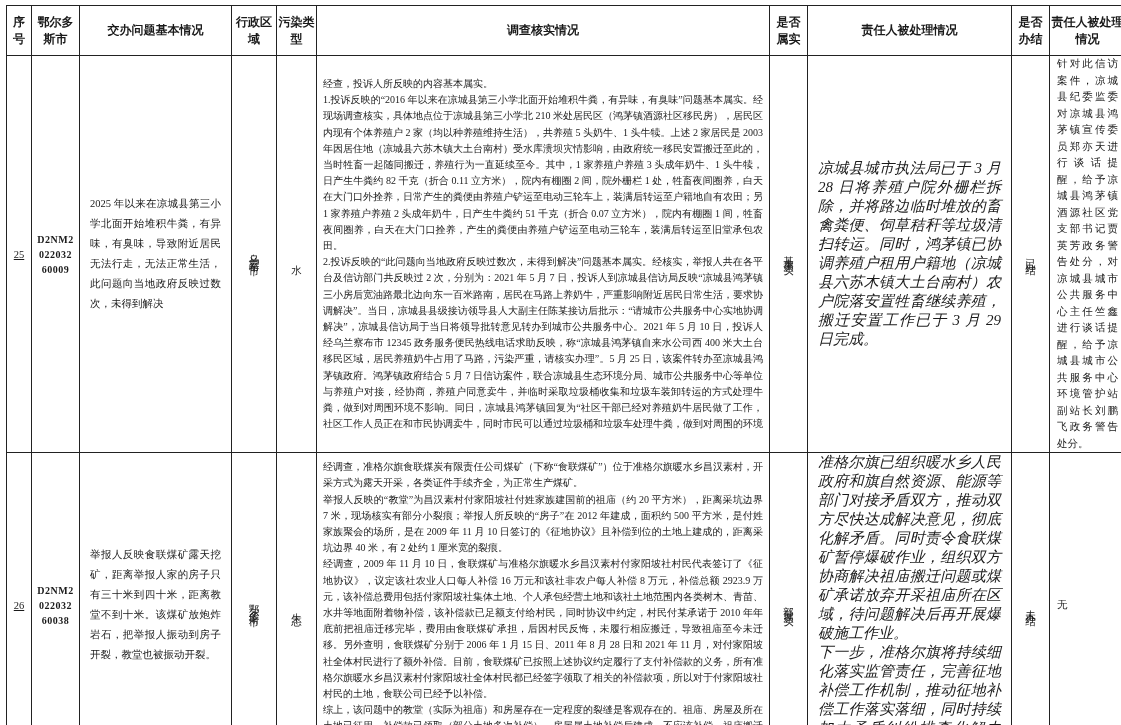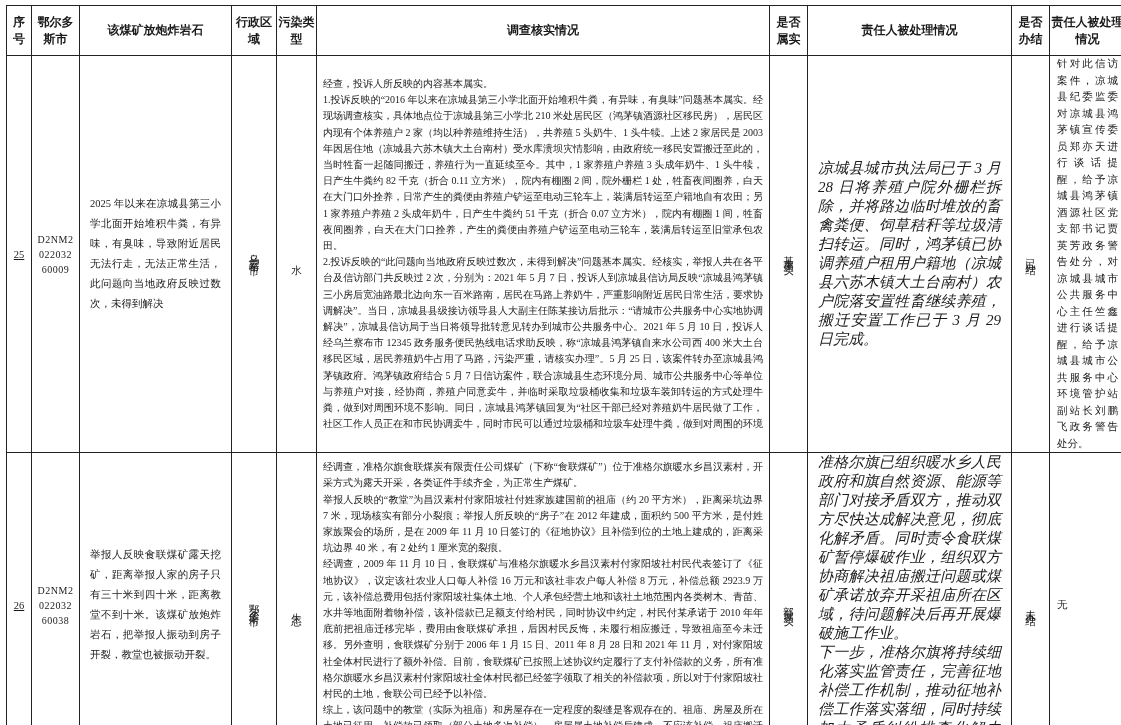--- a/index.html
+++ b/index.html
@@ -3,21 +3,21 @@
 <meta charset="utf-8">
 <style>
   html,body{margin:0;padding:0;background:#ffffff;}
   body{width:1121px;height:725px;overflow:hidden;font-family:"Liberation Serif","DejaVu Serif",serif;color:#1a1a1a;}
   .page{padding:5px 6px;}
   table{border-collapse:collapse;table-layout:fixed;width:1109px;background:#fff;}
   td,th{border:1px solid #222;vertical-align:middle;overflow:hidden;padding:0;}
   th{font-family:"Liberation Sans","DejaVu Sans",sans-serif;font-weight:bold;font-size:12px;line-height:17px;text-align:center;padding:2px 1px;}
   .c{text-align:center;}
   .num{font-size:10.5px;text-decoration:underline;}
-  .caseno{font-size:10px;line-height:15px;word-break:break-all;padding:0 5px;text-align:center;letter-spacing:.5px;}
+  .caseno{font-size:10px;line-height:15px;word-break:break-all;padding:0 5px;text-align:center;letter-spacing:.5px;font-weight:bold;}
   .problem{font-size:10.5px;line-height:20px;text-align:justify;padding:0 10px;}
   .invest{font-size:10px;line-height:16.2px;text-align:justify;padding:1px 6px;white-space:pre-line;}
   .invest .txt{max-height:356px;overflow:hidden;}
   .invest2 .txt{max-height:300px;overflow:hidden;}
   .handle{font-size:15px;line-height:19px;text-align:justify;padding:0 10px;white-space:pre-line;font-style:italic;}
   .account{font-size:10.5px;line-height:16.5px;text-align:justify;padding:0 7px;}
   .vtext{writing-mode:vertical-lr;text-orientation:upright;display:inline-block;font-size:10.5px;line-height:1.05;letter-spacing:3px;}
 </style>
 </head>
 <body>
@@ -33,21 +33,21 @@
         <col style="width:453px">
       <col style="width:38px">
         <col style="width:204px">
         <col style="width:38px">
       <col style="width:76px">
     </colgroup>
     <thead>
       <tr style="height:50px">
         <th>序号</th>
         <th>鄂尔多斯市</th>
-        <th>该煤矿放炮炸岩石</th>
+        <th>交办问题基本情况</th>
         <th>行政区域</th>
         <th>污染类型</th>
         <th>调查核实情况</th>
         <th>是否属实</th>
         <th>责任人被处理情况</th>
         <th>是否办结</th>
         <th>责任人被处理情况</th>
       </tr>
     </thead>
     <tbody>

